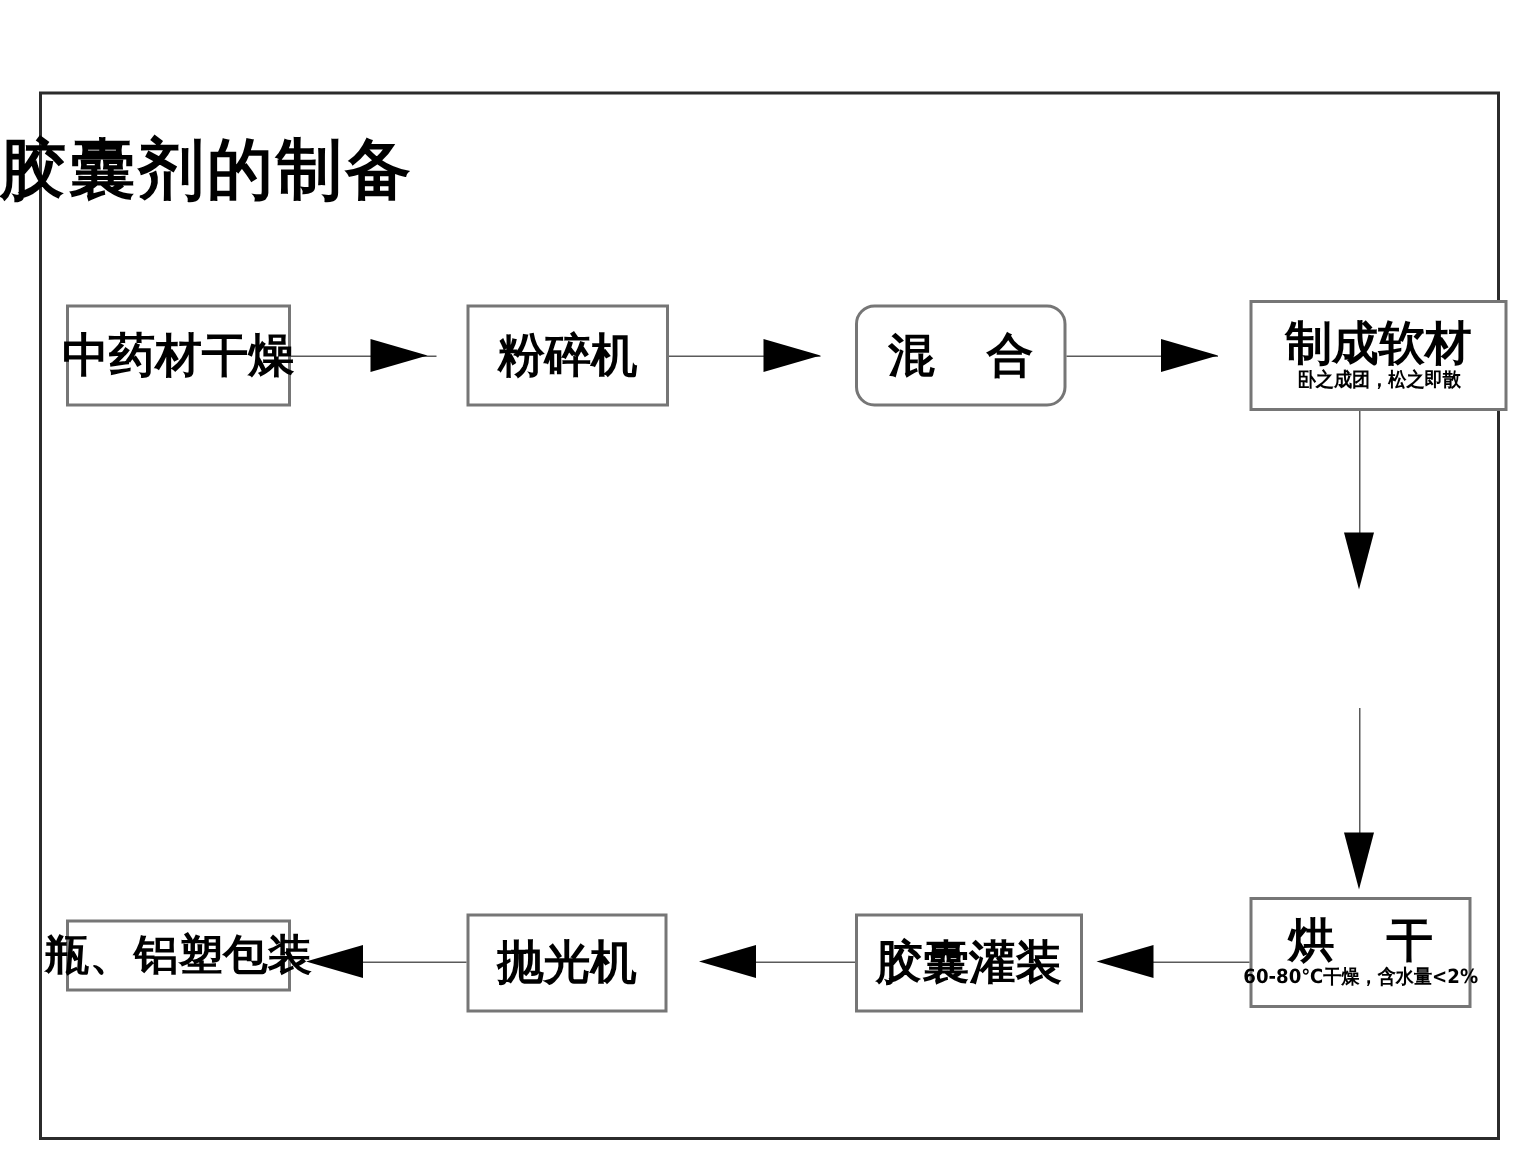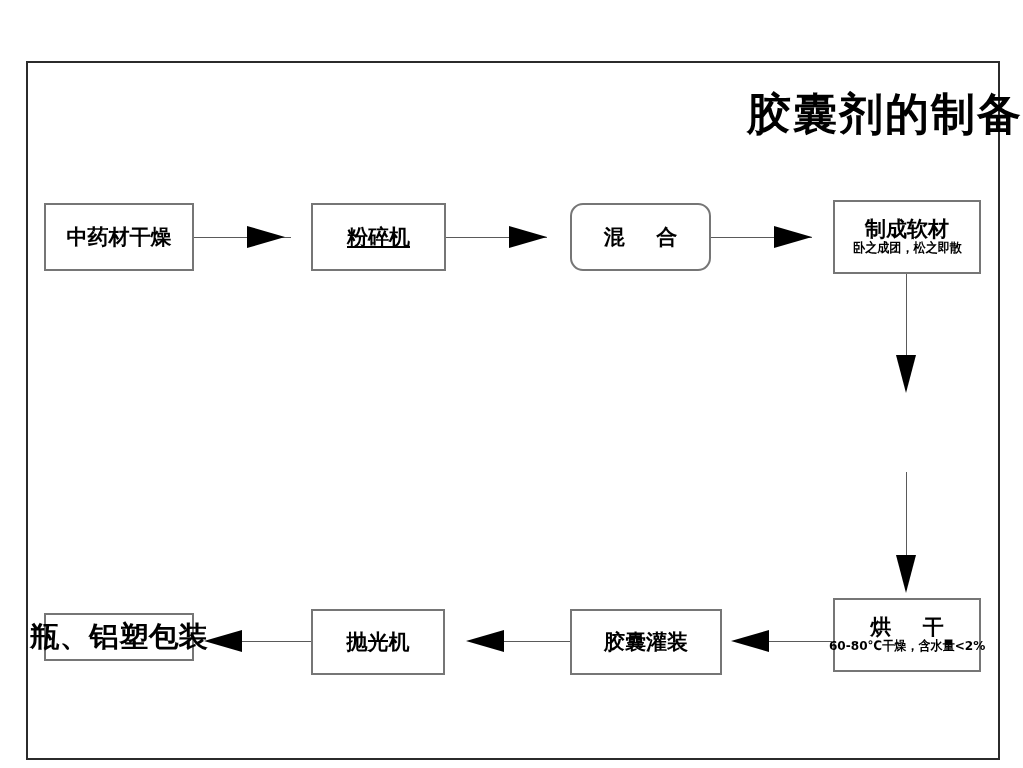--- a/index.html
+++ b/index.html
@@ -32,21 +32,21 @@
     box-sizing: border-box;
     background: #ffffff;
   }
 
   
   .diagram-title {
     position: absolute;
     left: 0;
     top: 92px;
     width: 1023px;
-    text-align: right;
+    text-align: left;
     font-size: 44px;
     font-weight: bold;
     color: #000000;
     letter-spacing: 2px;
     line-height: 1;
     white-space: nowrap;
   }
 
   
   .node {
@@ -54,21 +54,21 @@
     box-sizing: border-box;
     border: 2px solid #767676;
     background: #ffffff;
     display: flex;
     flex-direction: column;
     align-items: center;
     justify-content: center;
     overflow: visible;
   }
   .node .node-title {
-    font-size: 21px;
+    font-size: 31px;
     font-weight: bold;
     color: #000000;
     white-space: nowrap;
     line-height: 1.05;
     text-align: center;
   }
   .node .node-sub {
     font-size: 13px;
     font-weight: bold;
     color: #000000;
@@ -83,23 +83,23 @@
     text-indent: 12px;
   }
   .node.overflow-title .node-title {
     font-size: 28px;
     letter-spacing: 0px;
     transform: scaleX(1.06);
   }
 
   
   #node-dry          { left: 44px;  top: 203px; width: 150px; height: 68px; }
-  #node-pulverizer   { left: 311px; top: 203px; width: 135px; height: 68px; text-decoration: underline; }
+  #node-pulverizer   { left: 311px; top: 203px; width: 135px; height: 68px; }
   #node-mix          { left: 570px; top: 203px; width: 141px; height: 68px; border-radius: 13px; }
-  #node-softmass     { left: 833px; top: 200px; width: 148px; height: 74px; }
+  #node-softmass     { left: 833px; top: 200px; width: 172px; height: 74px; }
   #node-granulate    { left: 833px; top: 398px; width: 148px; height: 74px; }
   #node-ovendry      { left: 833px; top: 598px; width: 148px; height: 74px; }
   #node-fill         { left: 570px; top: 609px; width: 152px; height: 66px; }
   #node-polish       { left: 311px; top: 609px; width: 134px; height: 66px; }
   #node-package      { left: 44px;  top: 613px; width: 150px; height: 48px; }
 
   
   .hline {
     position: absolute;
     height: 0;

